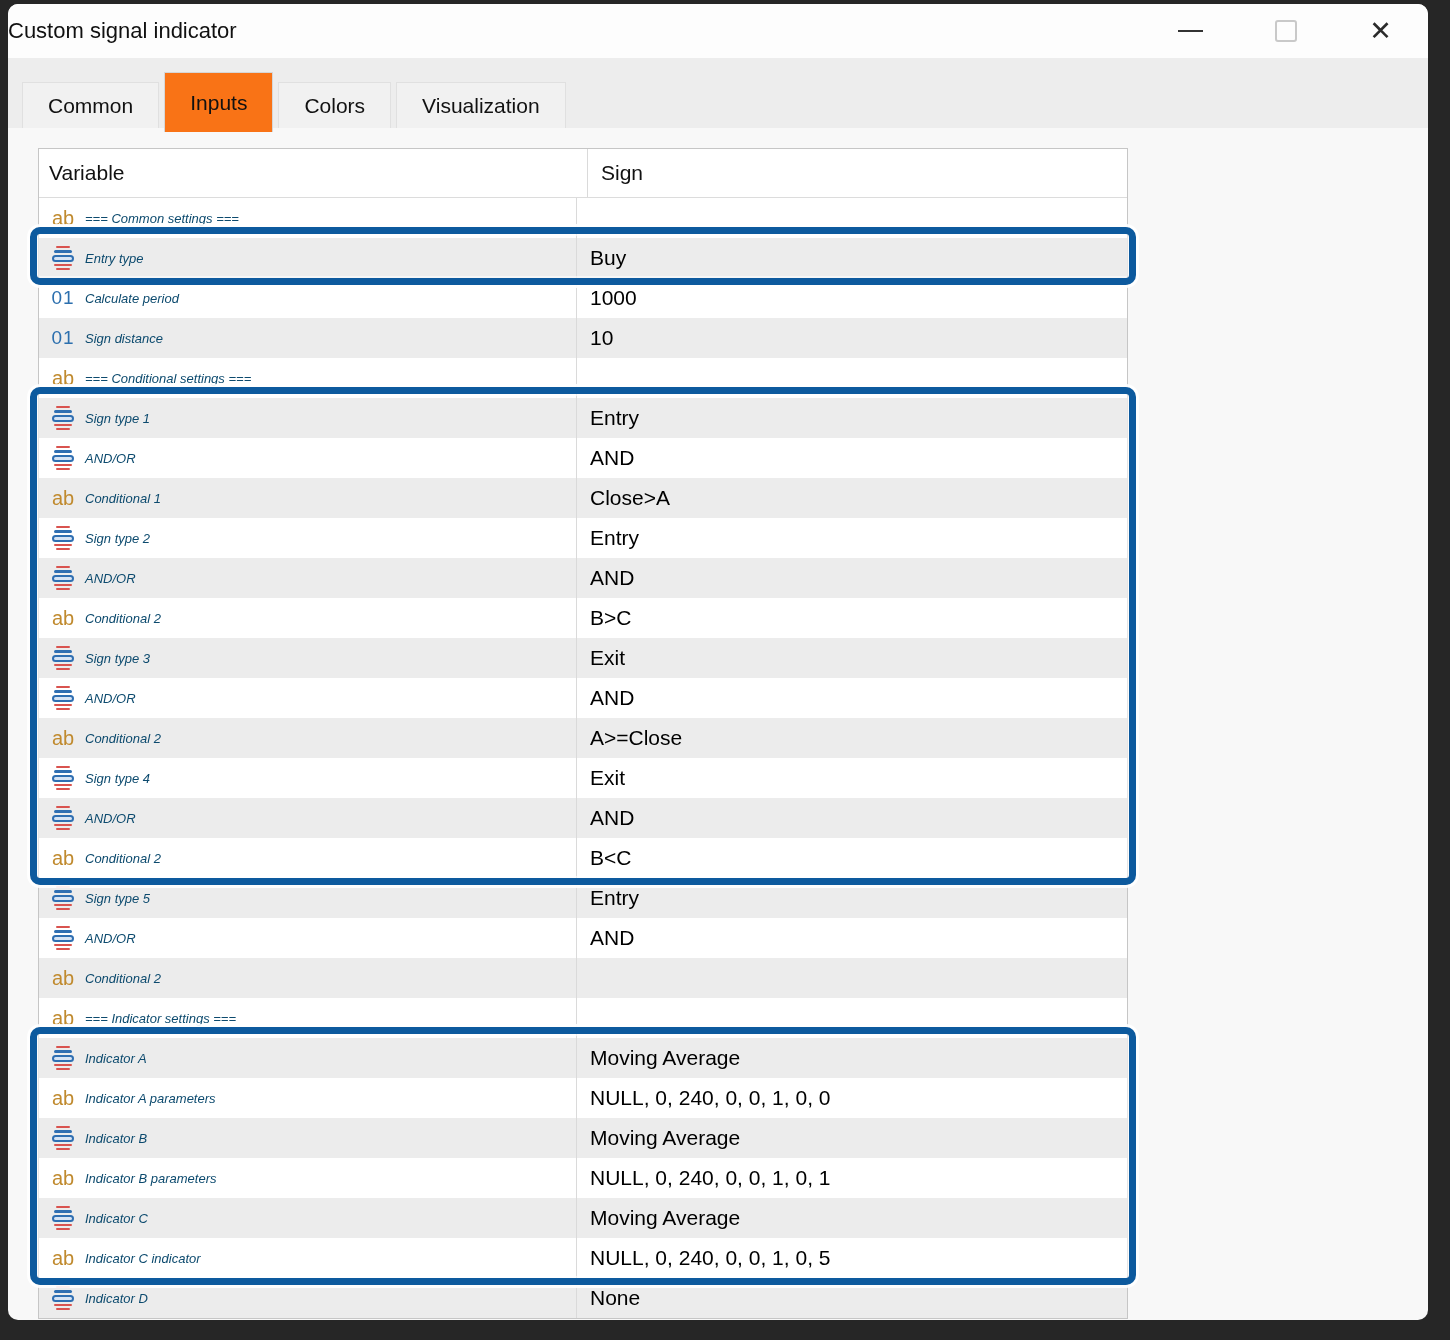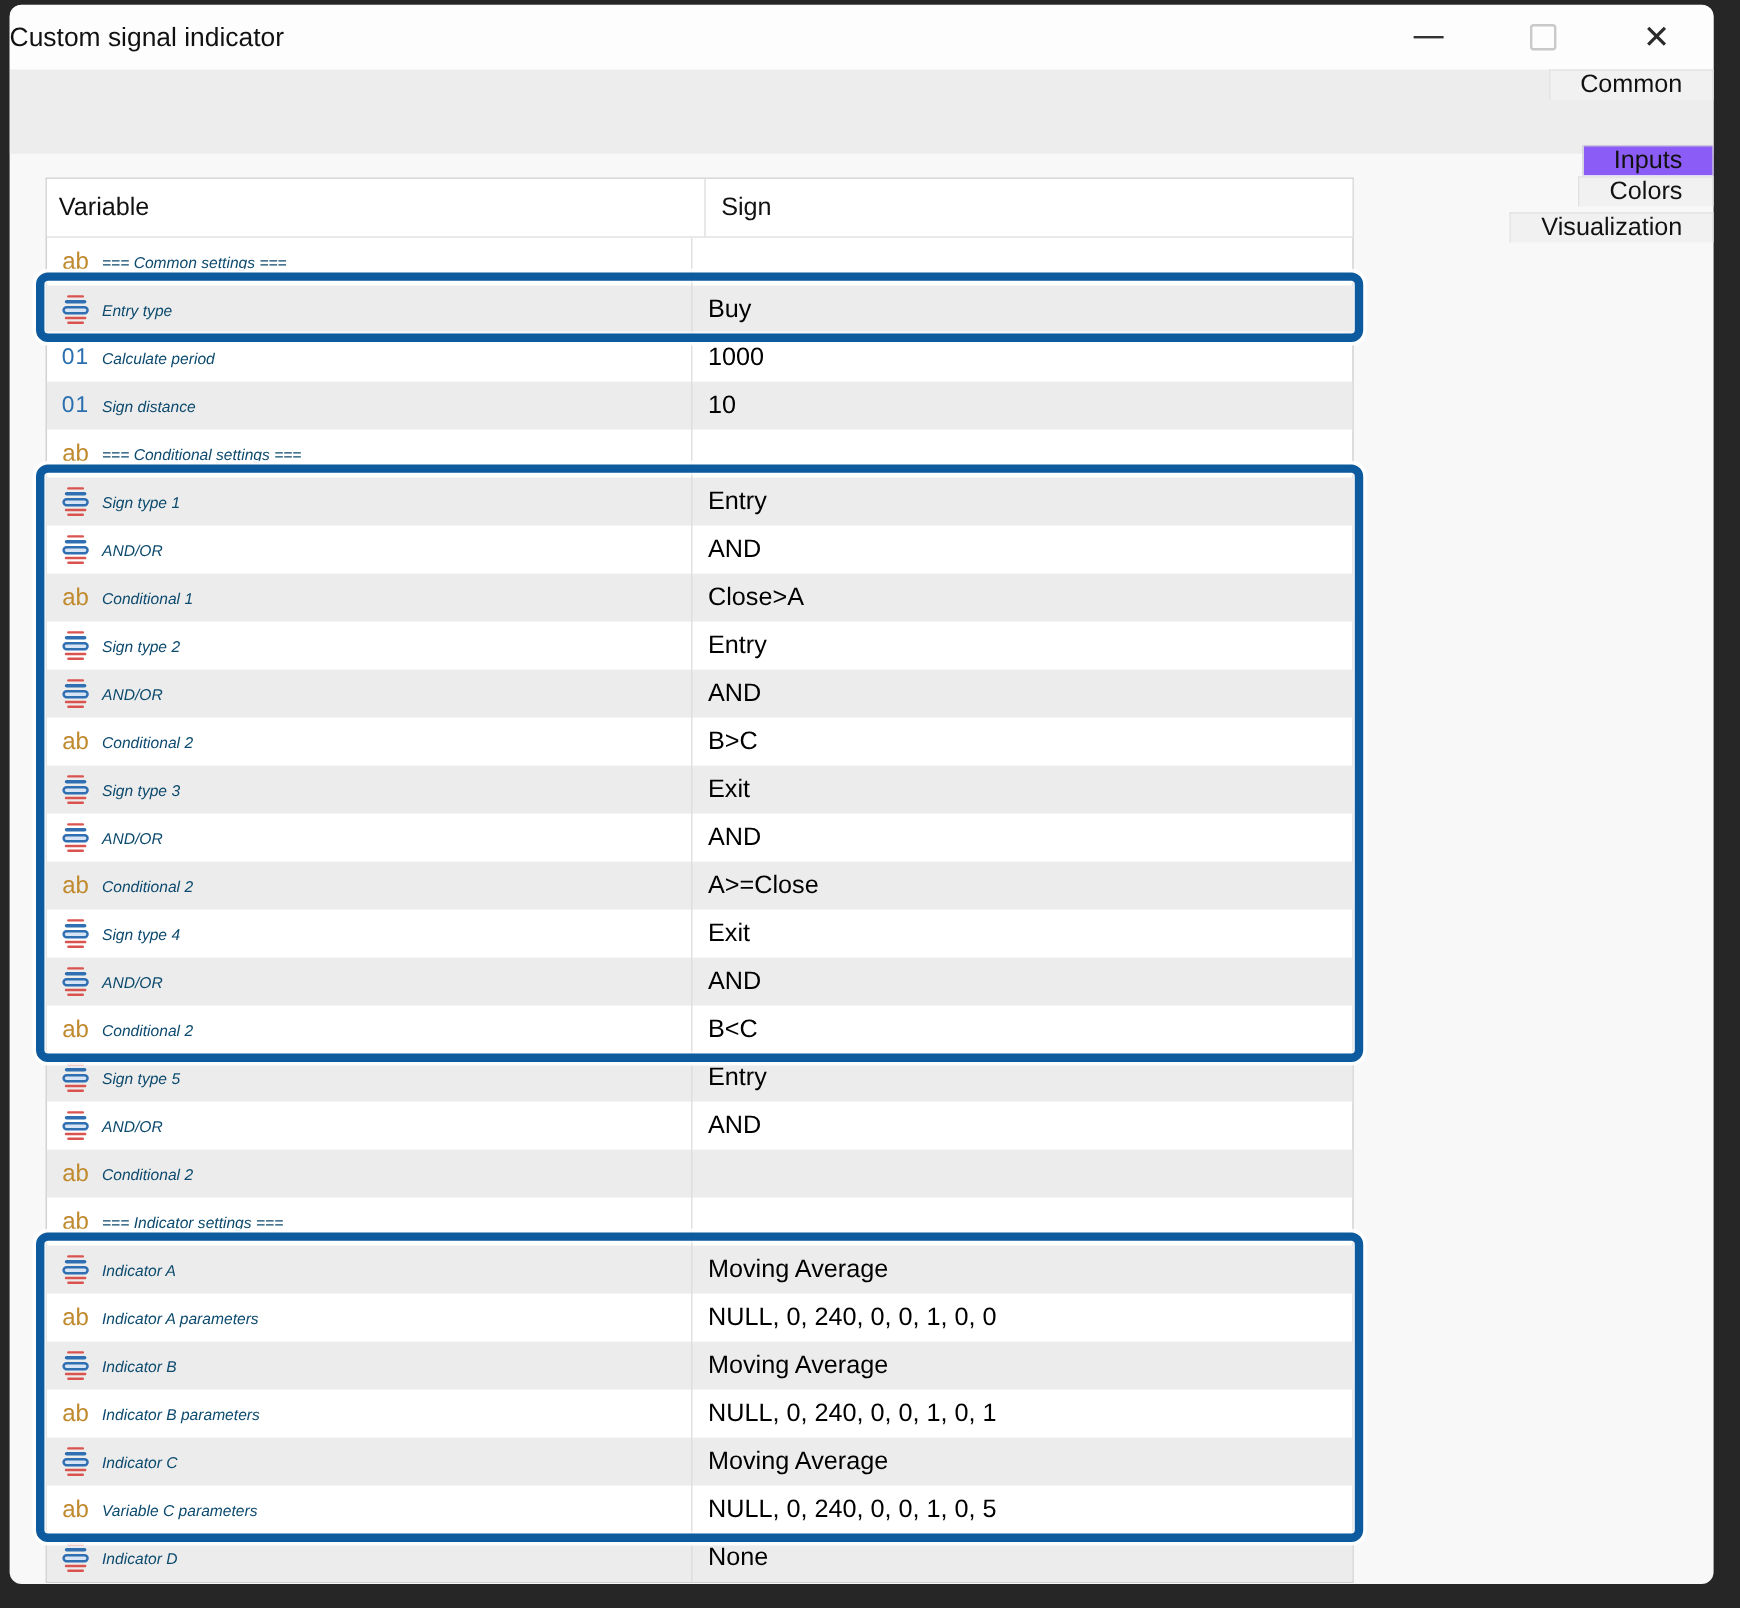--- a/index.html
+++ b/index.html
@@ -30,30 +30,29 @@
   }
   .glyph-min{width:25px;height:0;border-top:2px solid #333;}
   .glyph-max{width:18px;height:18px;border:2px solid #c9c9c9;border-radius:3px;}
   .glyph-close{font-size:27px;color:#2b2b2b;line-height:1;font-weight:300;}
   
   .tabstrip{
     position:absolute;left:0;top:54px;right:0;height:70px;
     background:#ededed;
     display:flex;align-items:flex-end;padding-left:14px;box-sizing:border-box;
     gap:5px;
-    flex-direction:column;
   }
   .tab{
     font-size:21px;color:#111;
     padding:0 25px;height:46px;display:flex;align-items:center;
     background:#f1f1f1;border:1px solid #e0e0e0;border-bottom:none;
     box-sizing:border-box;cursor:pointer;
   }
   .tab.active{
-    background:#8b5cf6;border:1px solid #d6d6d6;border-bottom:none;
+    background:#f97316;border:1px solid #d6d6d6;border-bottom:none;
     height:60px;margin-bottom:-4px;position:relative;z-index:3;margin-top:33px;
   }
   
   .table{
     position:absolute;left:30px;top:144px;width:1088px;
     background:#fff;border:1px solid #c6c6c6;box-sizing:content-box;
   }
   .thead{display:flex;height:48px;background:#fff;border-bottom:1px solid #dcdcdc;}
   .th{font-size:21px;color:#111;display:flex;align-items:center;}
   .th.col-var{flex:0 0 538px;padding-left:10px;border-right:1px solid #dadada;}
@@ -446,21 +445,21 @@
             </span>
             <span class="var-label">Indicator C</span>
           </div>
           <div class="cell-val">Moving Average</div>
         </div>
         <div class="trow">
           <div class="cell-var">
             <span class="picon">
               <span class="icon-ab">ab</span>
             </span>
-            <span class="var-label">Variable C parameters</span>
+            <span class="var-label">Indicator C indicator</span>
           </div>
           <div class="cell-val">NULL, 0, 240, 0, 0, 1, 0, 5</div>
         </div>
         <div class="trow">
           <div class="cell-var">
             <span class="picon">
               <span class="icon-enum">
                 <span class="b1"></span>
                 <span class="b2"></span>
                 <span class="pill"></span>

